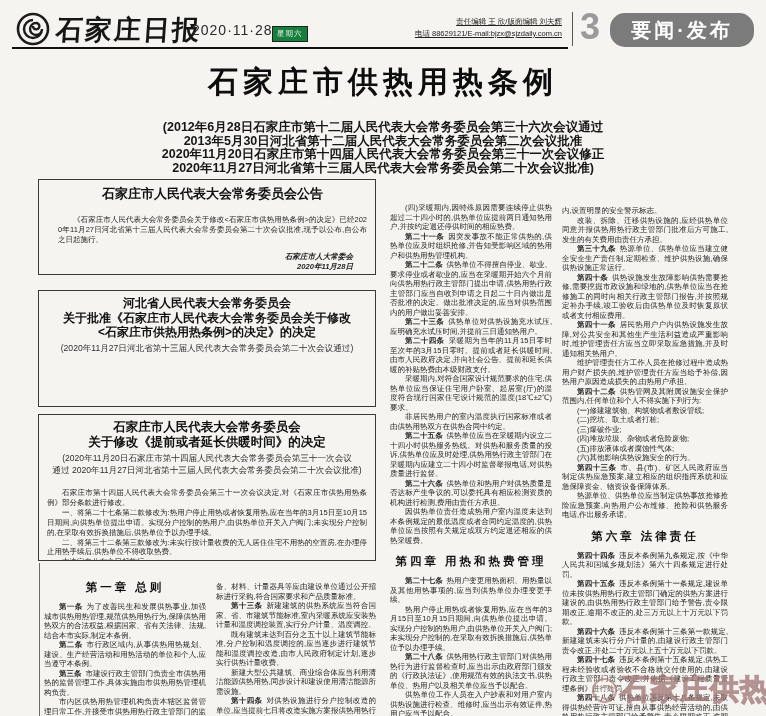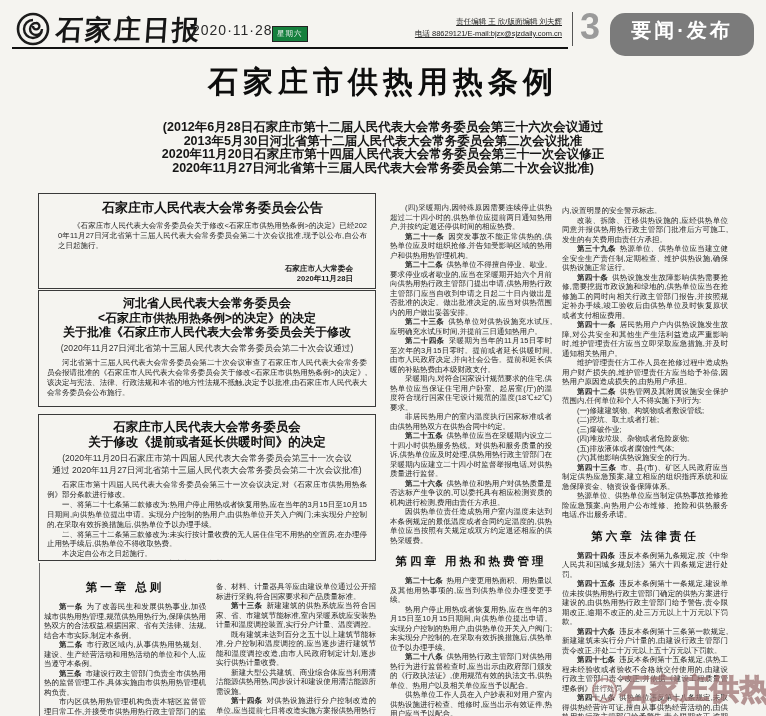--- a/index.html
+++ b/index.html
@@ -11,45 +11,45 @@
   .masthead{position:absolute;left:56px;top:12px;font-family:"Liberation Serif",serif;
     font-weight:900;font-size:27px;letter-spacing:2px;transform:skewX(-4deg);color:#161616;}
   .date{position:absolute;left:192px;top:22px;font-size:14px;font-weight:normal;color:#2a2a2a;letter-spacing:1px;text-align:center;}
   .weekday{position:absolute;left:272px;top:26px;background:#15803d;color:#f2f2f2;font-size:7.5px;
     padding:2px 4px;border:1px solid #222;letter-spacing:1px;}
   .editor-info{position:absolute;left:300px;top:16px;width:262px;text-align:right;font-size:7.5px;
     line-height:12px;color:#222;text-decoration:underline;}
   .headrule{position:absolute;left:12px;top:47px;width:556px;height:2px;background:#121212;}
   .head-vdiv{position:absolute;left:572px;top:12px;width:1px;height:34px;background:#555;}
   .pagenum{position:absolute;left:580px;top:6px;font-size:36px;font-weight:bold;color:#9a9a9a;}
-  .section-box{position:absolute;left:610px;top:13px;width:144px;height:43px;background:#7b7b7b;
+  .section-box{position:absolute;left:610px;top:13px;width:144px;height:34px;background:#7b7b7b;
     color:#fff;font-size:20px;font-weight:bold;letter-spacing:3px;text-align:center;line-height:34px;border-radius:15px;}
 
   
   .doc-title{position:absolute;left:0;top:62px;width:100%;text-align:center;font-size:30px;
     font-weight:900;letter-spacing:5px;color:#0d0d0d;}
   .title-notes{position:absolute;left:0;top:121px;width:100%;text-align:center;}
   .note-line{font-size:12.5px;font-weight:bold;line-height:13.5px;color:#161616;}
 
   
   .box{position:absolute;left:38px;width:338px;border:1px solid #3a3a3a;box-sizing:border-box;
     padding:5px 8px 4px 8px;overflow:hidden;background:#f5f4f0;}
-  .box1{top:193px;height:96px;padding-left:19px;}
+  .box1{top:179px;height:96px;padding-left:19px;}
   .box2{top:290px;height:117px;}
   .box3{top:414px;height:147px;}
   .box-title{text-align:center;font-weight:900;color:#111;}
   .box1 .box-title-line{font-size:13px;line-height:18px;}
   .box2 .box-title-line{font-size:12px;line-height:14.5px;}
   .box3 .box-title-line{font-size:12.5px;line-height:15px;}
   .box-subtitle{text-align:center;margin-top:3px;}
   .box-subtitle-line{font-size:8.6px;font-weight:normal;line-height:11.5px;color:#2e2e2e;}
-  .box-body{margin-top:4px;}
+  .box-body{margin-top:12px;}
   .box-body .para{margin:0;font-size:7.5px;line-height:9.9px;text-align:justify;text-justify:inter-ideograph;
     word-break:break-all;text-indent:2em;color:#1f1f1f;}
-  .box-sign{margin-top:13px;text-align:right;padding-right:14px;}
+  .box-sign{margin-top:7px;text-align:right;padding-right:14px;font-style:italic;}
   .sign-line{font-size:7.6px;font-weight:bold;line-height:10.5px;color:#1f1f1f;}
 
   
   .left-rule{position:absolute;left:39px;top:563px;width:1px;height:153px;background:#6b6b6b;}
   .col{position:absolute;overflow:hidden;}
   .col1{left:44px;top:566px;width:162px;height:150px;}
   .col2{left:216px;top:582px;width:160px;height:150px;}
   .col3{left:390px;top:203px;width:162px;height:523px;}
   .col4{left:562px;top:206px;width:166px;height:523px;}
   .col .para{margin:0;font-size:7.5px;line-height:9.5px;text-align:justify;text-justify:inter-ideograph;
@@ -107,28 +107,25 @@
       </div>
     <div class="box-sign">
         <div class="sign-line">石家庄市人大常委会</div>
         <div class="sign-line">2020年11月28日</div>
       </div>
   </section>
 
   <section class="box box2">
     <div class="box-title">
         <div class="box-title-line">河北省人民代表大会常务委员会</div>
+        <div class="box-title-line">关于批准《石家庄市人民代表大会常务委员会关于修改</div>
         <div class="box-title-line">&lt;石家庄市供热用热条例&gt;的决定》的决定</div>
-        <div class="box-title-line">关于批准《石家庄市人民代表大会常务委员会关于修改</div>
       </div>
     <div class="box-subtitle">
         <div class="box-subtitle-line">(2020年11月27日河北省第十三届人民代表大会常务委员会第二十次会议通过)</div>
-      </div>
-    <div class="box-body">
-        <p class="para">河北省第十三届人民代表大会常务委员会第二十次会议审查了石家庄市人民代表大会常务委员会报请批准的《石家庄市人民代表大会常务委员会关于修改&lt;石家庄市供热用热条例&gt;的决定》,该决定与宪法、法律、行政法规和本省的地方性法规不抵触,决定予以批准,由石家庄市人民代表大会常务委员会公布施行。</p>
       </div>
   </section>
 
   <section class="box box3">
     <div class="box-title">
         <div class="box-title-line">石家庄市人民代表大会常务委员会</div>
         <div class="box-title-line">关于修改《提前或者延长供暖时间》的决定</div>
       </div>
     <div class="box-subtitle">
         <div class="box-subtitle-line">(2020年11月20日石家庄市第十四届人民代表大会常务委员会第三十一次会议</div>

